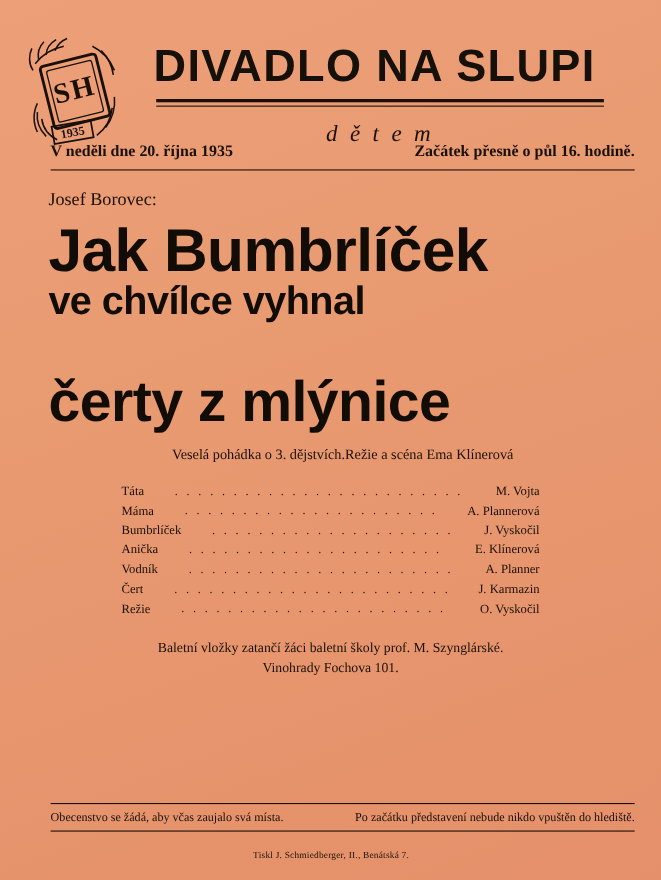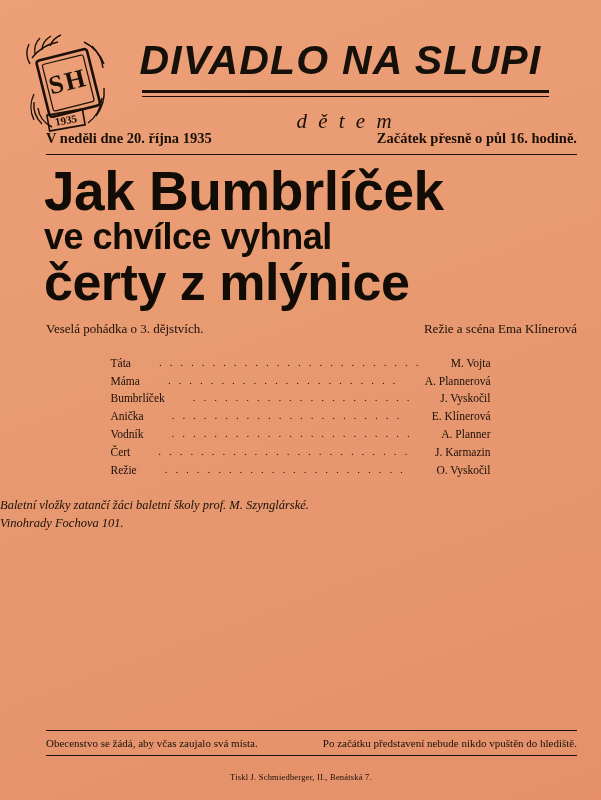--- a/index.html
+++ b/index.html
@@ -38,21 +38,20 @@
   .title-main {
     text-align: center;
     font-family: "Liberation Sans", sans-serif;
     font-weight: bold;
     font-size: 41px;
     letter-spacing: 1.2px;
     margin-left: 80px;
     margin-top: 14px;
     color: #15100a;
     line-height: 1;
-    font-style: italic;
   }
   .rule-double {
     margin-left: 112px;
     margin-right: 22px;
     margin-top: 9px;
     border-top: 3px solid #1a1008;
     border-bottom: 1px solid #1a1008;
     height: 3px;
   }
   .subtitle-detem {
@@ -91,41 +90,41 @@
     padding: 0 22px 0 44px;
     font-family: "Liberation Sans", sans-serif;
     font-weight: bold;
     font-size: 54px;
     line-height: 1.02;
     letter-spacing: -0.5px;
     color: #120c06;
   }
   .play-title .l1 { font-size: 55px; }
   .play-title .l2 { font-size: 36px; }
-  .play-title .l3 { font-size: 52px; }
+  .play-title .l3 { font-size: 52px; margin-top: 48px; }
   .play-title div { white-space: nowrap; }
   
   .meta-row {
     margin: 12px 24px 0 46px;
     display: flex;
-    justify-content: space-between;
+    justify-content: center;
     align-items: baseline;
     font-family: "Liberation Serif", serif;
     font-size: 13px;
   }
   
   .cast {
     margin: 18px auto 0 auto;
     width: 380px;
     font-family: "Liberation Serif", serif;
     font-size: 11.5px;
   }
   .cast-row {
     display: flex;
-    align-items: flex-start;
+    align-items: flex-end;
     line-height: 1.55;
     gap: 24px;
   }
   .cast-role {
     white-space: nowrap;
   }
   .cast-dots {
     flex: 1;
     margin: 0 4px;
     overflow: hidden;
@@ -135,24 +134,24 @@
     font-size: 11px;
     position: relative;
     bottom: 1px;
   }
   .cast-actor {
     white-space: nowrap;
   }
   
   .ballet {
     margin: 16px 0 0 0;
+    text-align: center;
     font-family: "Liberation Serif", serif;
     font-size: 12.5px;
     line-height: 1.5;
-    font-style: italic;
   }
   
   .notice-wrap {
     position: absolute;
     left: 46px;
     right: 24px;
     bottom: 44px;
   }
   .hr-notice-top {
     border-top: 1.6px solid #1a1008;
@@ -221,20 +220,21 @@
     <div class="rule-double"></div>
     <div class="subtitle-detem">d ě t e m</div>
   </div>
 
   <div class="date-row">
     <span>V neděli dne 20. října 1935</span>
     <span>Začátek přesně o půl 16. hodině.</span>
   </div>
   <div class="hr-thin"></div>
 
+  <div class="author">Josef Borovec:</div>
 
   <div class="play-title">
     <div class="l1">Jak Bumbrlíček</div>
     <div class="l2">ve chvílce vyhnal</div>
     <div class="l3">čerty z mlýnice</div>
   </div>
 
   <div class="meta-row">
     <span>Veselá pohádka o 3. dějstvích.</span>
     <span>Režie a scéna Ema Klínerová</span>

